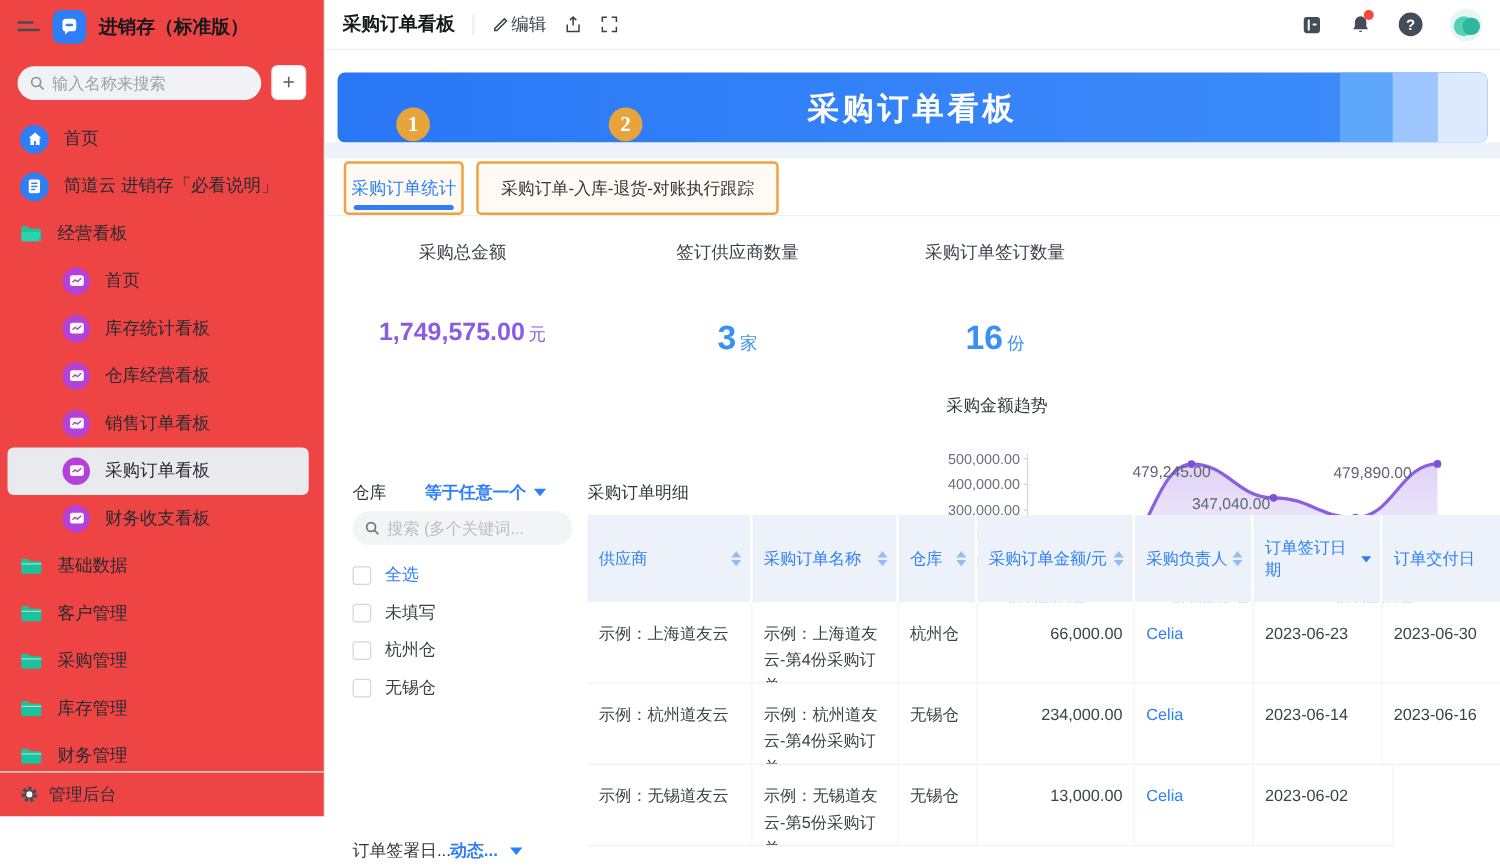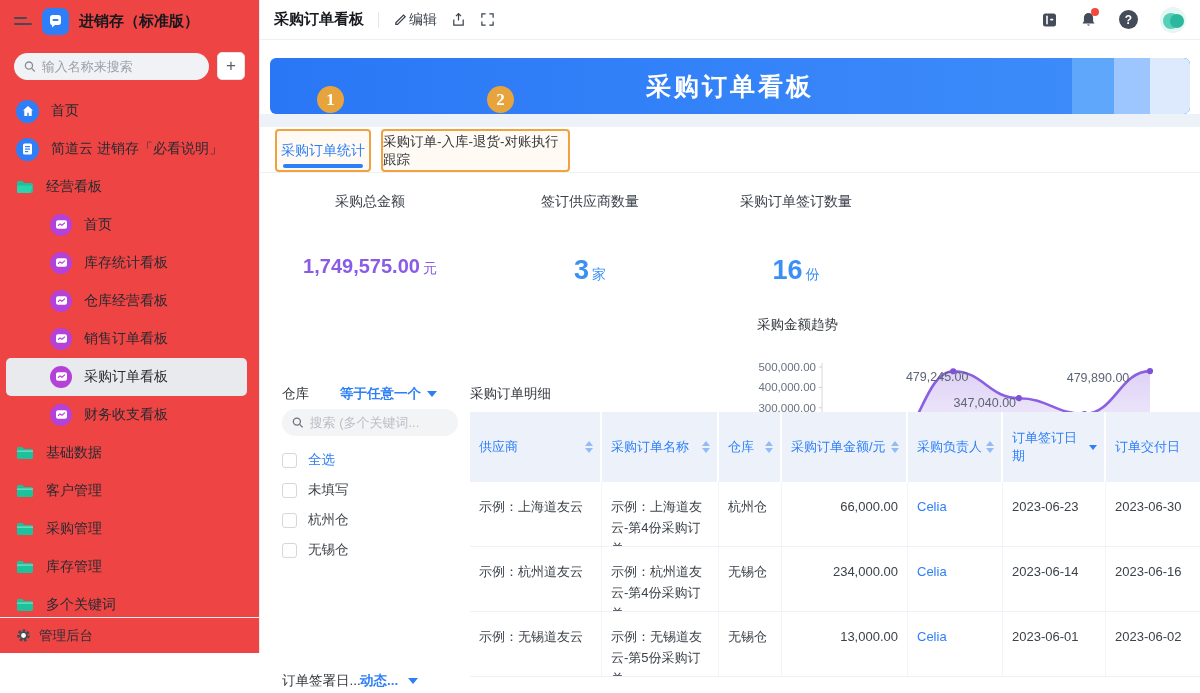--- a/index.html
+++ b/index.html
@@ -73,21 +73,21 @@
 
   
   .tabs { position:absolute; left:0; top:87px; width:940px; height:46px;
     background:#fff; border-bottom:1px solid #eef0f3; }
   .tab-box { position:absolute; top:2px; height:43px; border:2px solid #efa23f;
     border-radius:4px; background:#fffaf3; display:flex; align-items:center;
     justify-content:center; font-size:14px; cursor:pointer; }
   .tab1 { left:15px; width:96px; color:#2e7ff7; }
   .tab1 .ul { position:absolute; left:6px; right:6px; bottom:2px; height:4px;
     background:#2e7ff7; border-radius:2px; }
-  .tab2 { left:121px; width:189px; color:#33373d; font-size:13.5px; }
+  .tab2 { left:121px; width:242px; color:#33373d; font-size:13.5px; }
   .num-badge { position:absolute; width:27px; height:27px; border-radius:50%;
     background:#e7a33c; color:#fff; display:flex; align-items:center; justify-content:center;
     font-family:"Liberation Serif","DejaVu Serif",serif; font-size:17px; font-weight:bold; z-index:5; }
   .nb1 { left:57px; top:46px; }
   .nb2 { left:227px; top:46px; }
 
   
   .stats-row { position:absolute; left:0; top:133px; width:940px; height:200px; display:flex; }
   .stat { text-align:center; padding-top:20px; }
   .stat .lb { font-size:14px; color:#3b414b; }
@@ -286,21 +286,21 @@
           </span>
           <span class="nav-label">库存管理</span>
         </div>
         <div class="nav-item">
           <span class="ficon">
             <svg width="18" height="14" viewBox="0 0 18 14">
               <path d="M1 2.5C1 1.7 1.7 1 2.5 1h4l1.5 2h7.5c.8 0 1.5.7 1.5 1.5v7c0 .8-.7 1.5-1.5 1.5h-13C1.7 13 1 12.3 1 11.5z" fill="#1cc29c"></path>
               <path d="M1 4.6h16v1H1z" fill="#fff" opacity="0.55"></path>
             </svg>
           </span>
-          <span class="nav-label">多个关键词</span>
+          <span class="nav-label">财务管理</span>
         </div>
       </div>
   </div>
   <div class="sb-foot">
     <svg width="15" height="15" viewBox="0 0 16 16">
         <circle cx="8" cy="8" r="5.2" fill="none" stroke="#454b54" stroke-width="3" stroke-dasharray="2.7 1.9"></circle>
         <circle cx="8" cy="8" r="3.4" fill="#fff" stroke="#454b54" stroke-width="1.6"></circle>
       </svg>
     <span>管理后台</span>
   </div>
@@ -542,20 +542,19 @@
               <div class="td link" style="width: 95px;">Celia</div>
               <div class="td" style="width: 103px;">2023-06-14</div>
               <div class="td" style="width: 112px;">2023-06-16</div>
             </div>
             <div class="trow" style="top: 239px;">
               <div class="td" style="width: 132px;">示例：无锡道友云</div>
               <div class="td" style="width: 117px;">示例：无锡道友云-第5份采购订单</div>
               <div class="td" style="width: 63px;">无锡仓</div>
               <div class="td right" style="width: 126px;">13,000.00</div>
               <div class="td link" style="width: 95px;">Celia</div>
-              <div class="td" style="width: 103px;">2023-06-01</div>
               <div class="td" style="width: 112px;">2023-06-02</div>
             </div>
           </div>
       </div>
     </div>
   </div>
 </div>
 
 </body></html>

